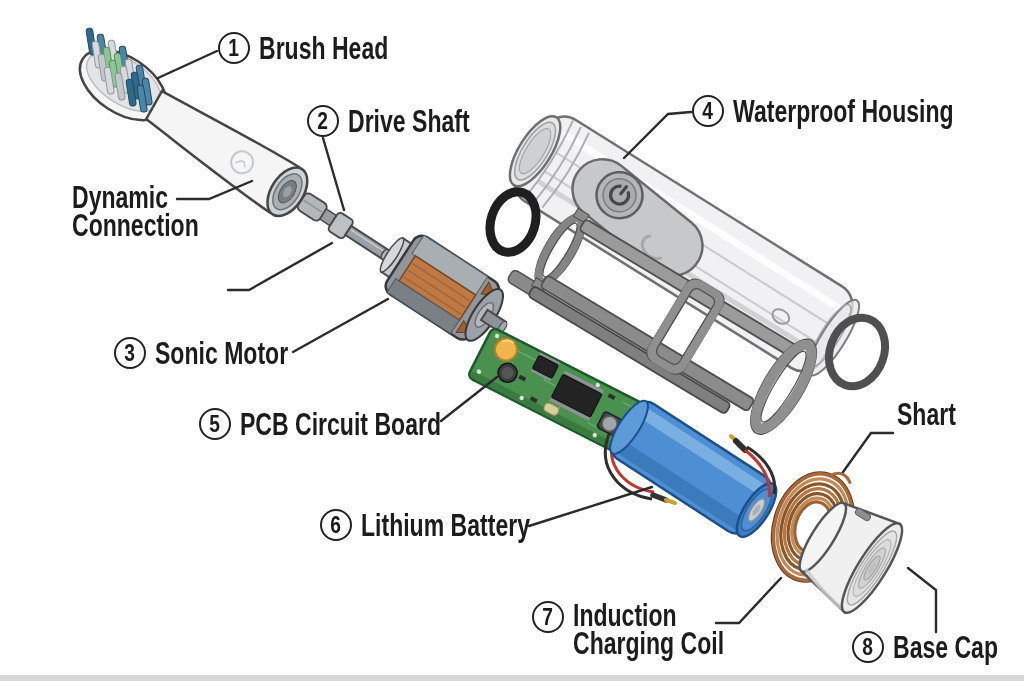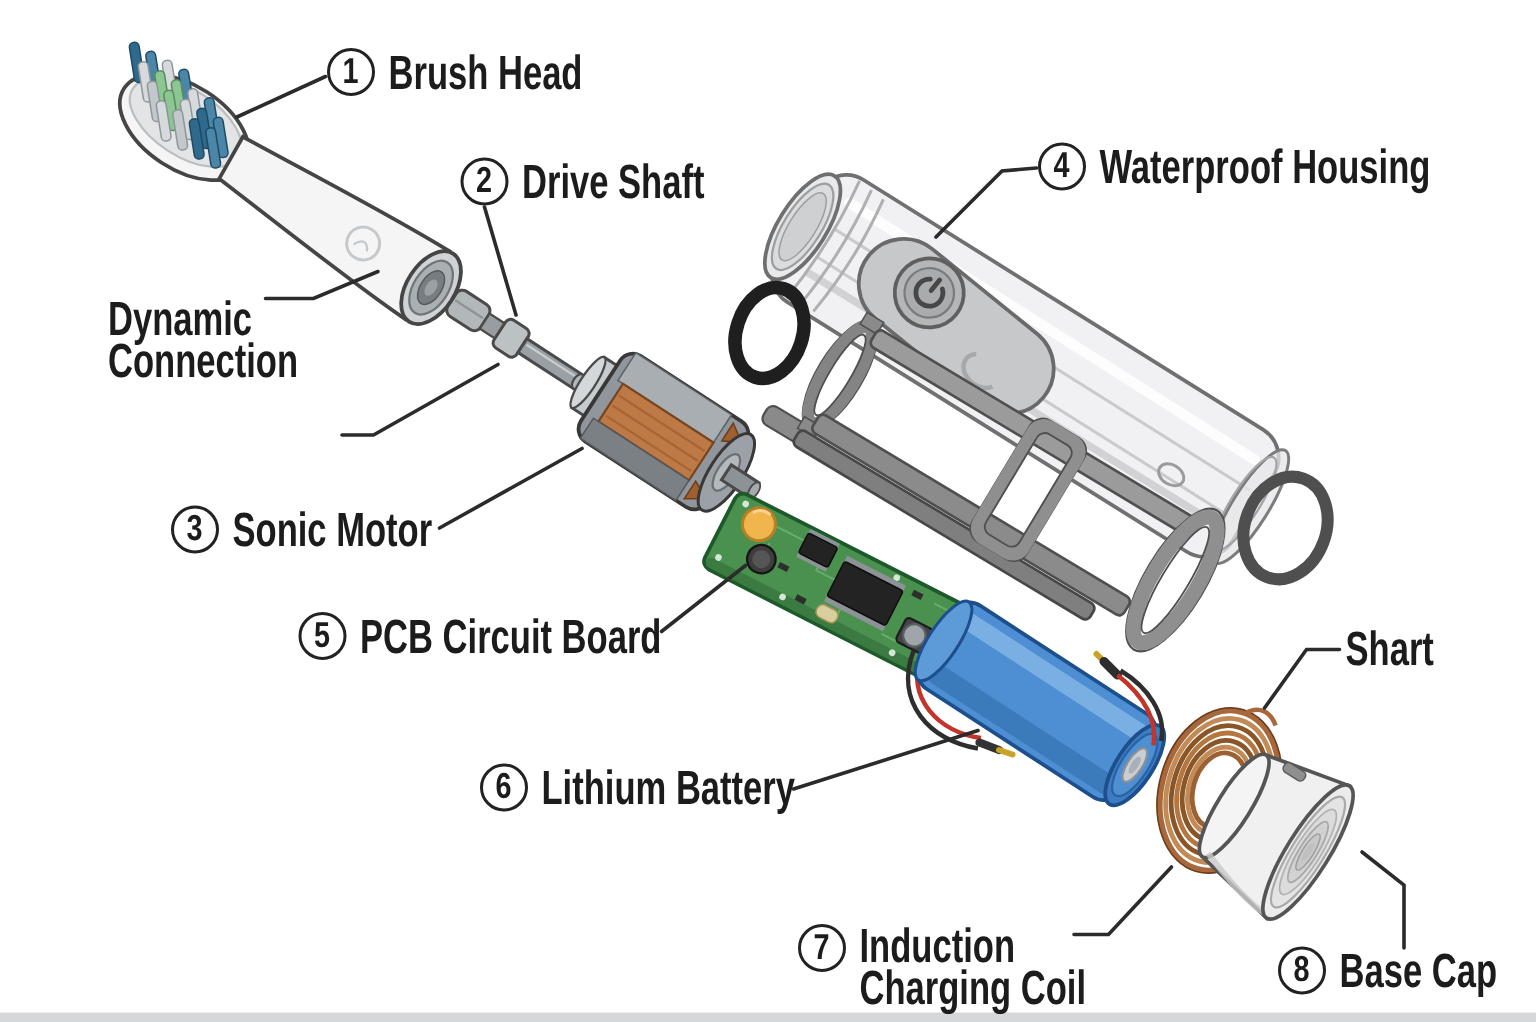--- a/index.html
+++ b/index.html
@@ -1,21 +1,21 @@
 <!DOCTYPE html>
 <html><head>
 <meta charset="utf-8">
 <style>
   html,body{margin:0;padding:0;background:#ffffff;}
   .stage{position:relative;width:1024px;height:681px;background:#ffffff;overflow:hidden;
          font-family:"Liberation Sans",sans-serif;}
   svg{position:absolute;left:0;top:0;}
   .label{position:absolute;display:flex;align-items:center;gap:9px;height:34px;
          font-weight:700;color:#1c1c1c;white-space:nowrap;}
-  .label.multi{height:auto;align-items:flex-start;margin-top:15px;}
+  .label.multi{height:auto;align-items:flex-start;}
   .num{width:28px;height:28px;border:2.5px solid #222;border-radius:50%;background:#fff;
        display:flex;align-items:center;justify-content:center;flex:0 0 auto;}
   .numtxt{font-size:24px;font-weight:700;transform:scaleX(0.8);line-height:1;}
   .txt{font-size:32px;transform:scaleX(0.72);transform-origin:0 50%;letter-spacing:0;}
   .txt2{font-size:32px;line-height:28px;transform:scaleX(0.72);transform-origin:0 0;}
 </style>
 </head>
 <body>
 
 <div class="stage">
@@ -273,21 +273,21 @@
   <span class="txt">Lithium Battery</span>
 </div>
 
 <div class="label multi" style="left:532px;top:601px">
   <span class="num" style="margin-top:0">
         <span class="numtxt">7</span>
       </span>
   <span class="txt2"><span>Induction</span><br><span>Charging Coil</span></span>
 </div>
 
-<div class="label" style="left:897px;top:415px">
+<div class="label" style="left:897px;top:397px">
   <span class="txt">Shart</span>
 </div>
 
 <div class="label" style="left:852px;top:630px">
   <span class="num">
         <span class="numtxt">8</span>
       </span>
   <span class="txt">Base Cap</span>
 </div>
 

